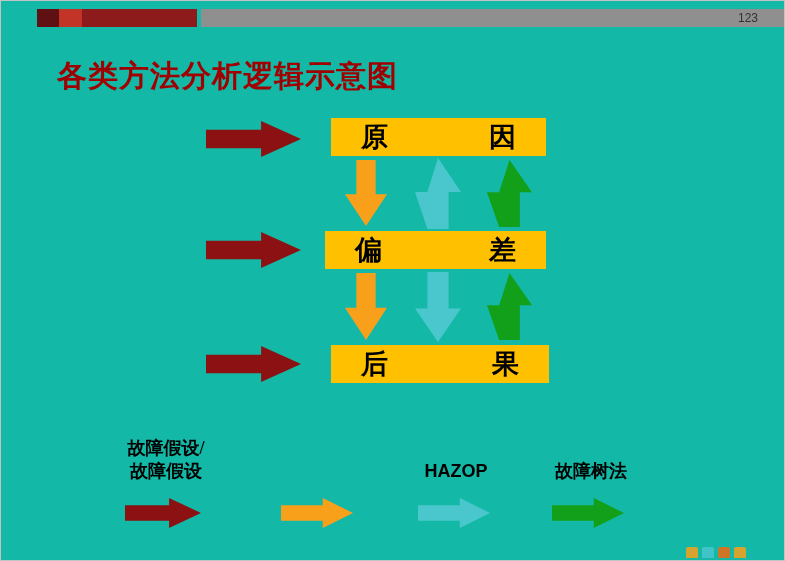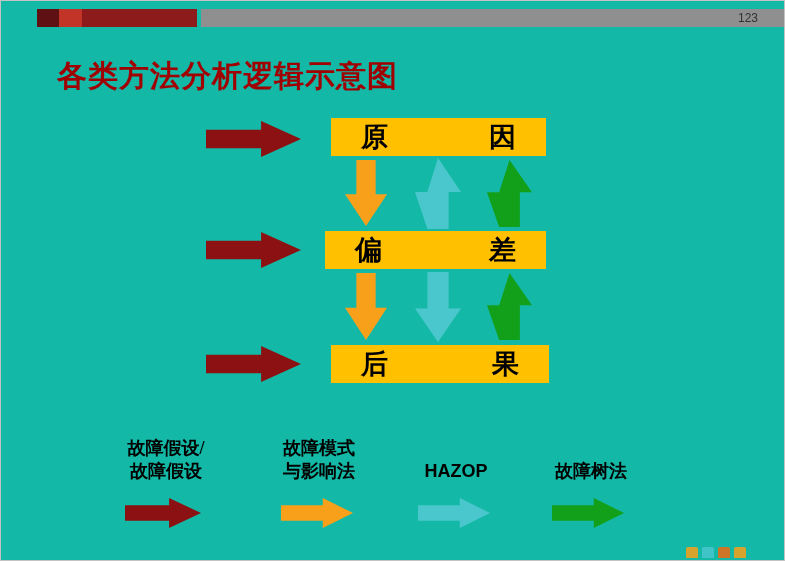--- a/index.html
+++ b/index.html
@@ -92,24 +92,20 @@
   <div class="arrow a-up   c-green" style="left:486px;top:159px;width:45px;height:67px;"></div>
 
   <div class="arrow a-down c-orange" style="left:344px;top:272px;width:42px;height:67px;"></div>
   <div class="arrow a-down c-cyan" style="left:414px;top:271px;width:46px;height:70px;"></div>
   <div class="arrow a-up   c-green" style="left:486px;top:272px;width:45px;height:67px;"></div>
 
   <div class="legend-label" style="left:100px;">
     <div>故障假设/</div>
     <div>故障假设</div>
   </div>
-  <div class="legend-label" style="left:253px;">
-    <div>故障模式</div>
-    <div>与影响法</div>
-  </div>
   <div class="legend-label" style="left:525px;">
     <div>故障树法</div>
     <div></div>
   </div>
   <div class="legend-label sans" style="left:390px;">
     <div>HAZOP</div>
     <div></div>
   </div>
 
   <div class="arrow a-right c-maroon" style="left:124px;top:497px;width:76px;height:30px;"></div>

